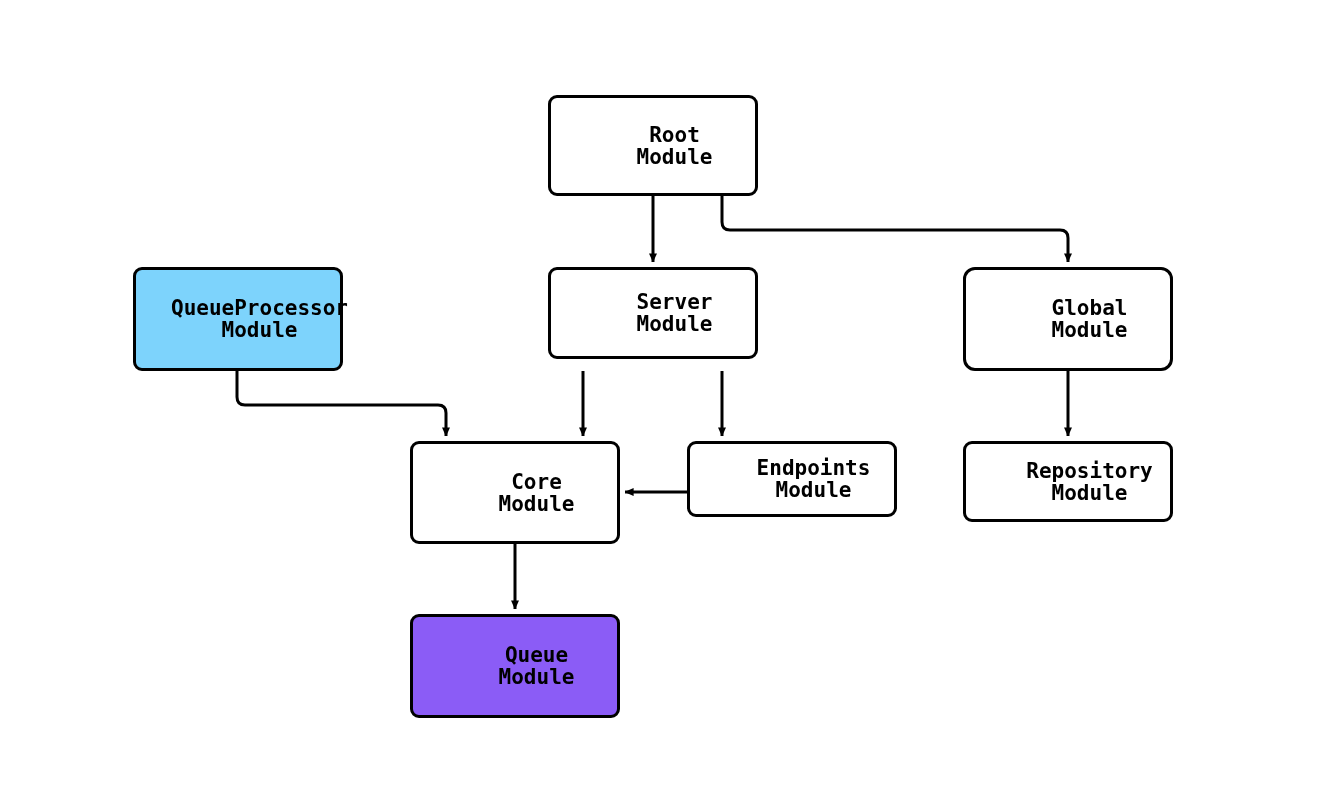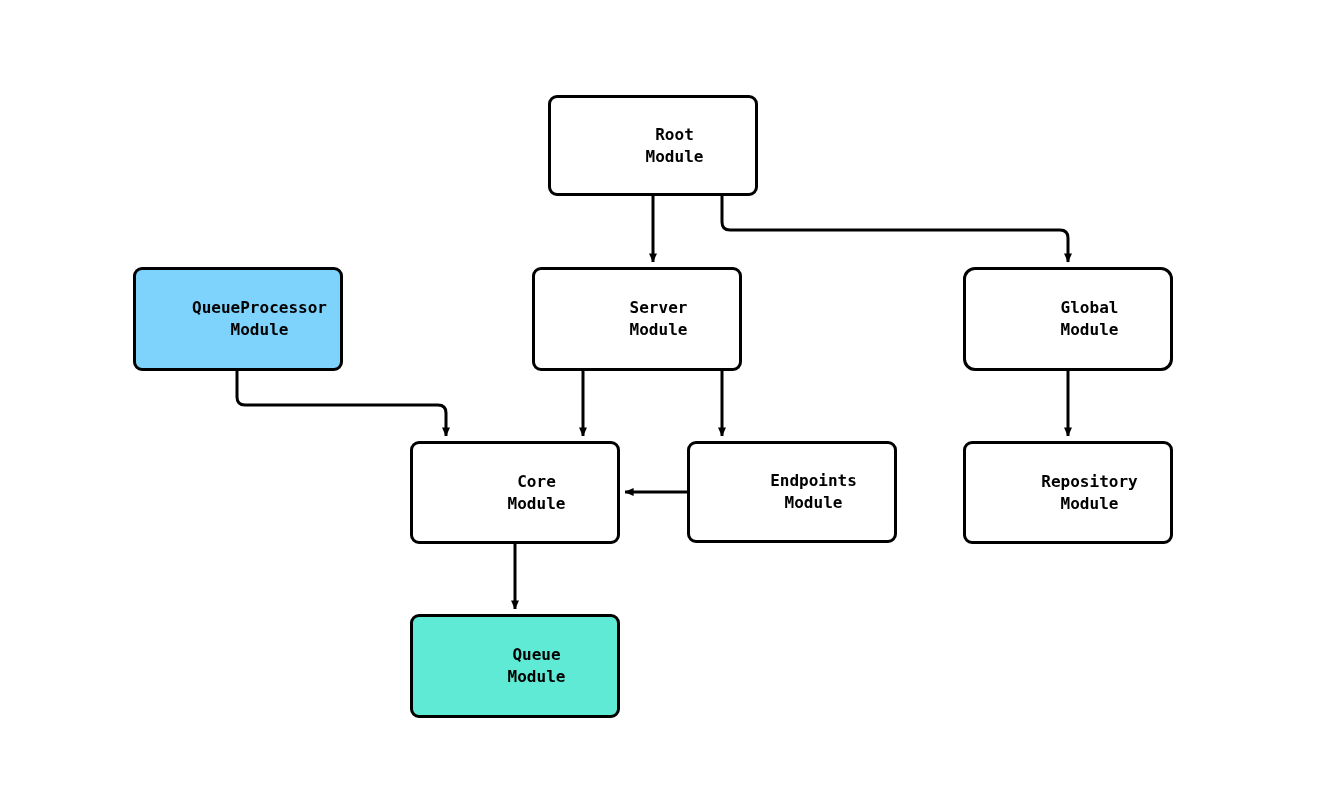--- a/index.html
+++ b/index.html
@@ -30,21 +30,21 @@
     border: 3px solid #000000;
     border-radius: 9px;
     display: flex;
     flex-direction: column;
     align-items: center;
     justify-content: center;
     z-index: 2;
   }
   .node-line {
     font-family: "DejaVu Sans Mono", "Liberation Mono", monospace;
-    font-size: 16px;
+    font-size: 21px;
     font-weight: bold;
     color: #000000;
     line-height: 22px;
     letter-spacing: 0px;
     white-space: pre;
     text-align: right;
     margin-left: 43px;
   }
 </style>
 </head>
@@ -73,43 +73,43 @@
   <div class="node" style="left: 548px; top: 95px; width: 210px; height: 101px; border-color: rgb(0, 0, 0); background: rgb(255, 255, 255);">
     <span class="node-line">Root</span>
     <span class="node-line">Module</span>
   </div>
 
   <div class="node" style="left: 133px; top: 267px; width: 210px; height: 104px; border-color: rgb(0, 0, 0); background: #7dd3fc;">
     <span class="node-line">QueueProcessor</span>
     <span class="node-line">Module</span>
   </div>
 
-  <div class="node" style="left: 532px; top: 267px; width: 210px; height: 104px; border-color: rgb(0, 0, 0); background: rgb(255, 255, 255);">
+  <div class="node" style="left: 548px; top: 267px; width: 210px; height: 92px; border-color: rgb(0, 0, 0); background: rgb(255, 255, 255);">
     <span class="node-line">Server</span>
     <span class="node-line">Module</span>
   </div>
 
   <div class="node" style="left: 963px; top: 267px; width: 210px; height: 104px; border-color: rgb(0, 0, 0); background: rgb(255, 255, 255); border-radius: 12px;">
     <span class="node-line">Global</span>
     <span class="node-line">Module</span>
   </div>
 
   <div class="node" style="left: 410px; top: 441px; width: 210px; height: 103px; border-color: rgb(0, 0, 0); background: rgb(255, 255, 255);">
     <span class="node-line">Core</span>
     <span class="node-line">Module</span>
   </div>
 
-  <div class="node" style="left: 687px; top: 441px; width: 210px; height: 102px; border-color: rgb(0, 0, 0); background: rgb(255, 255, 255);">
+  <div class="node" style="left: 687px; top: 441px; width: 210px; height: 76px; border-color: rgb(0, 0, 0); background: rgb(255, 255, 255);">
     <span class="node-line">Endpoints</span>
     <span class="node-line">Module</span>
   </div>
 
-  <div class="node" style="left: 963px; top: 441px; width: 210px; height: 103px; border-color: rgb(0, 0, 0); background: rgb(255, 255, 255);">
+  <div class="node" style="left: 963px; top: 441px; width: 210px; height: 81px; border-color: rgb(0, 0, 0); background: rgb(255, 255, 255);">
     <span class="node-line">Repository</span>
     <span class="node-line">Module</span>
   </div>
 
-  <div class="node" style="left: 410px; top: 614px; width: 210px; height: 104px; border-color: rgb(0, 0, 0); background: #5eead4;">
+  <div class="node" style="left: 410px; top: 614px; width: 210px; height: 104px; border-color: rgb(0, 0, 0); background: #8b5cf6;">
     <span class="node-line">Queue</span>
     <span class="node-line">Module</span>
   </div>
 
 </div>
 
 </body></html>

